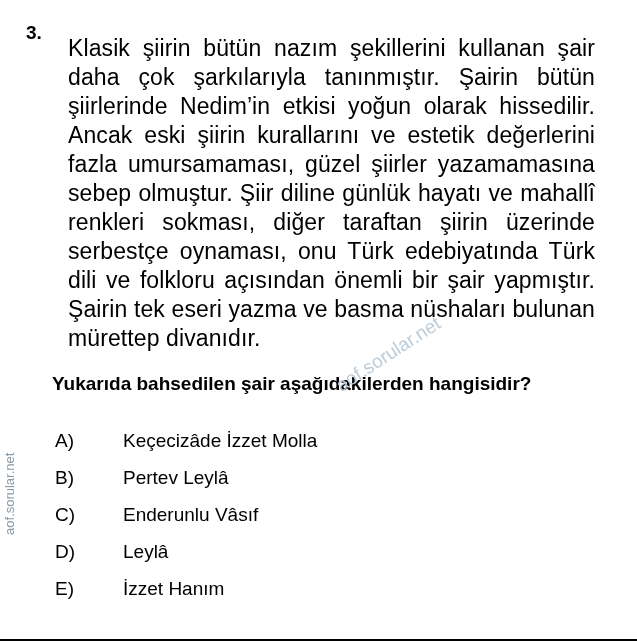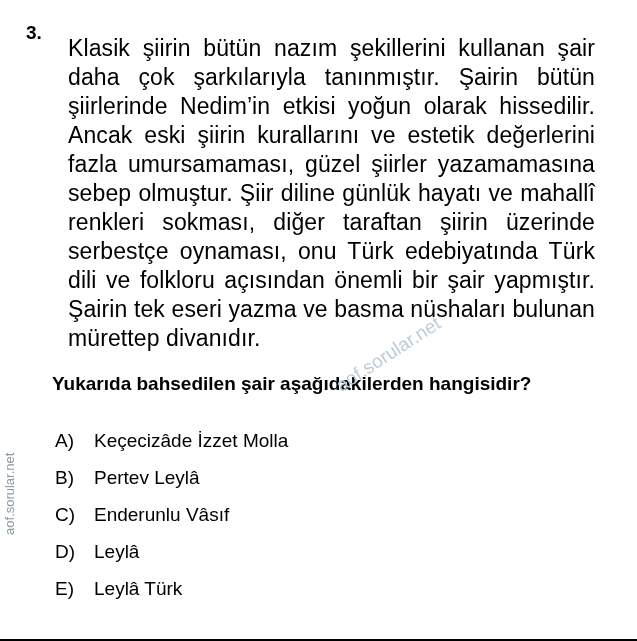--- a/index.html
+++ b/index.html
@@ -73,20 +73,21 @@
     margin-bottom: 8px;
   }
   .opt-letter {
     flex: 0 0 42px;
     width: 42px;
     padding-left: 3px;
     box-sizing: border-box;
   }
   .opt-text {
     flex: 1 1 auto;
+    margin-left: 29px;
   }
   
   .watermark {
     position: absolute;
     left: 332px;
     top: 378px;
     font-size: 19px;
     color: #b9cad8;
     font-family: "Liberation Sans", sans-serif;
     transform: rotate(-33deg);
@@ -140,21 +141,21 @@
         <li class="option">
           <span class="opt-letter">C)</span>
           <span class="opt-text">Enderunlu Vâsıf</span>
         </li>
         <li class="option">
           <span class="opt-letter">D)</span>
           <span class="opt-text">Leylâ</span>
         </li>
         <li class="option">
           <span class="opt-letter">E)</span>
-          <span class="opt-text">Leylâ Türk</span>
+          <span class="opt-text">İzzet Hanım</span>
         </li>
       </ul>
     </div>
   </div>
 
   <div class="watermark">aof.sorular.net</div>
   <div class="watermark-side">aof.sorular.net</div>
   <div class="bottom-rule"></div>
 
 </div>

